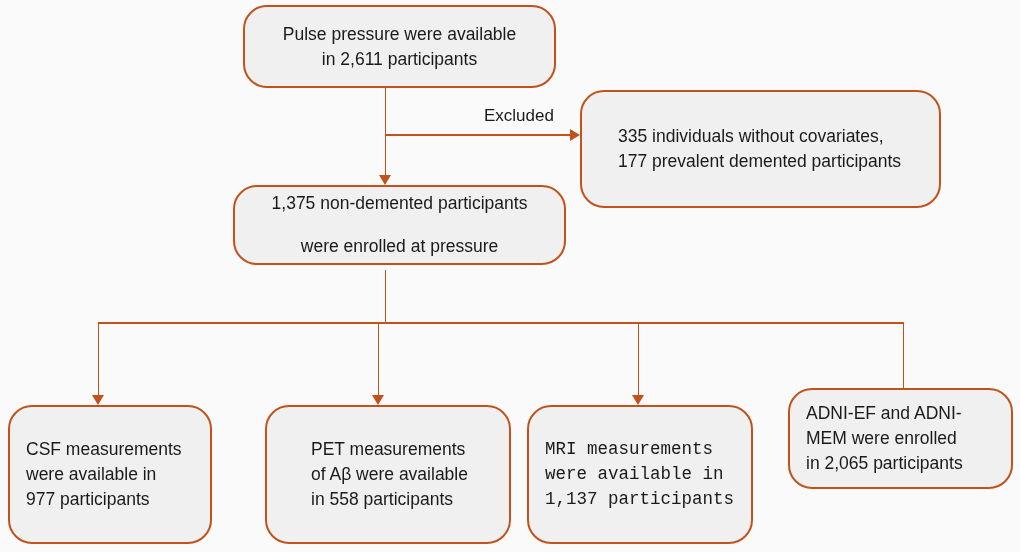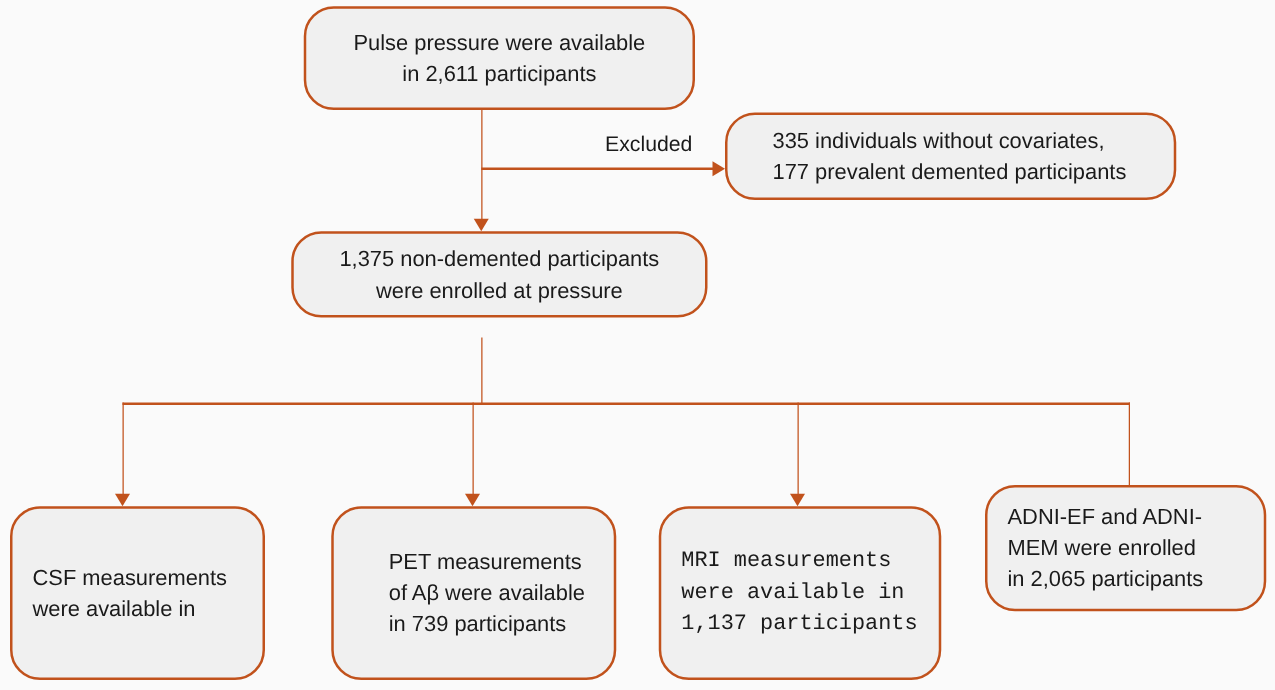--- a/index.html
+++ b/index.html
@@ -38,26 +38,26 @@
   .node.left-align {
     align-items: flex-start;
     text-align: left;
     padding-left: 16px;
   }
   .node.left-align .line { text-align: left; }
 
   
   #node-top      { left: 243px; top: 5px;   width: 313px; height: 83px; }
   
-  #node-excluded { left: 580px; top: 90px;  width: 361px; height: 70px; padding-left: 36px; }
+  #node-excluded { left: 580px; top: 90px;  width: 361px; height: 118px; padding-left: 36px; }
   
-  #node-enrolled { left: 233px; top: 185px; width: 333px; height: 69px; }
+  #node-enrolled { left: 233px; top: 185px; width: 333px; height: 80px; justify-content: space-between; }
   
   #node-csf  { left: 8px;   top: 405px; width: 204px; height: 139px; }
-  #node-pet  { left: 265px; top: 405px; width: 228px; height: 139px; padding-left: 44px; }
+  #node-pet  { left: 265px; top: 405px; width: 246px; height: 139px; padding-left: 44px; }
   #node-mri  { left: 527px; top: 405px; width: 226px; height: 139px; font-family: Liberation Mono, monospace; }
   #node-adni { left: 788px; top: 388px; width: 225px; height: 101px; }
 
   
   .conn {
     position: absolute;
     background: #c1521c;
   }
   .conn.v { width: 1.6px; }
   .conn.h { height: 1.6px; }
@@ -125,26 +125,27 @@
   </div>
 
   <div class="node" id="node-enrolled">
     <span class="line">1,375 non-demented participants</span>
     <span class="line">were enrolled at pressure</span>
   </div>
 
   <div class="node left-align" id="node-csf">
     <span class="line">CSF measurements</span>
     <span class="line">were available in</span>
+    <span class="line">977 participants</span>
   </div>
 
   <div class="node left-align" id="node-pet">
     <span class="line">PET measurements</span>
     <span class="line">of Aβ were available</span>
-    <span class="line">in 739 participants</span>
+    <span class="line">in 558 participants</span>
   </div>
 
   <div class="node left-align" id="node-mri">
     <span class="line">MRI measurements</span>
     <span class="line">were available in</span>
     <span class="line">1,137 participants</span>
   </div>
 
   <div class="node left-align" id="node-adni">
     <span class="line">ADNI-EF and ADNI-</span>

